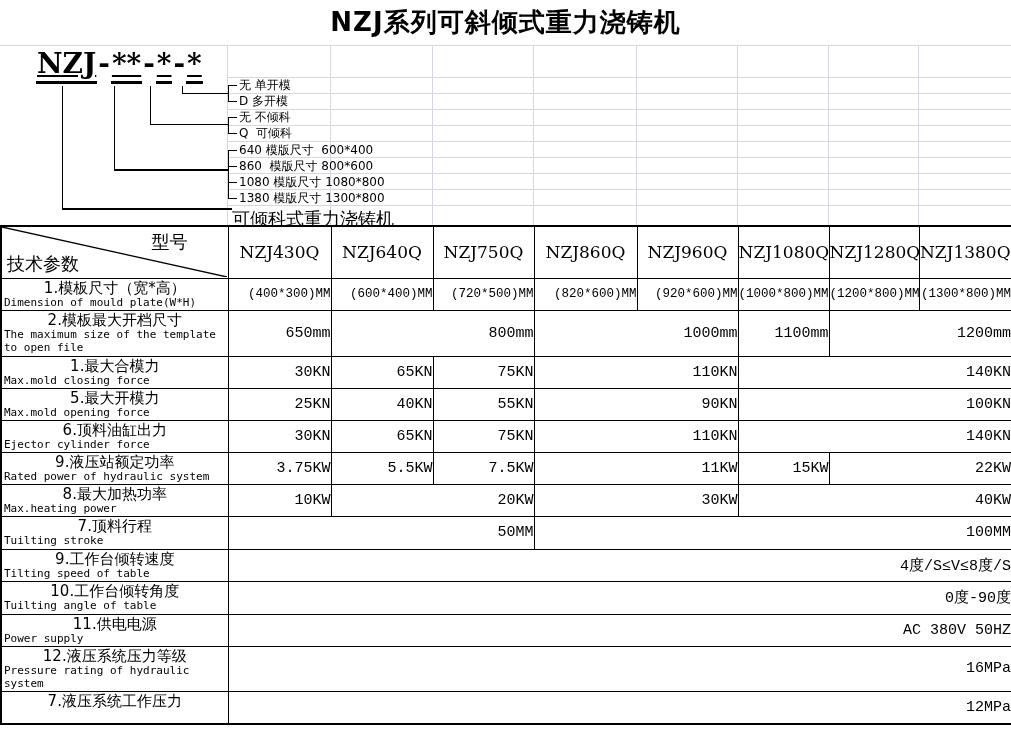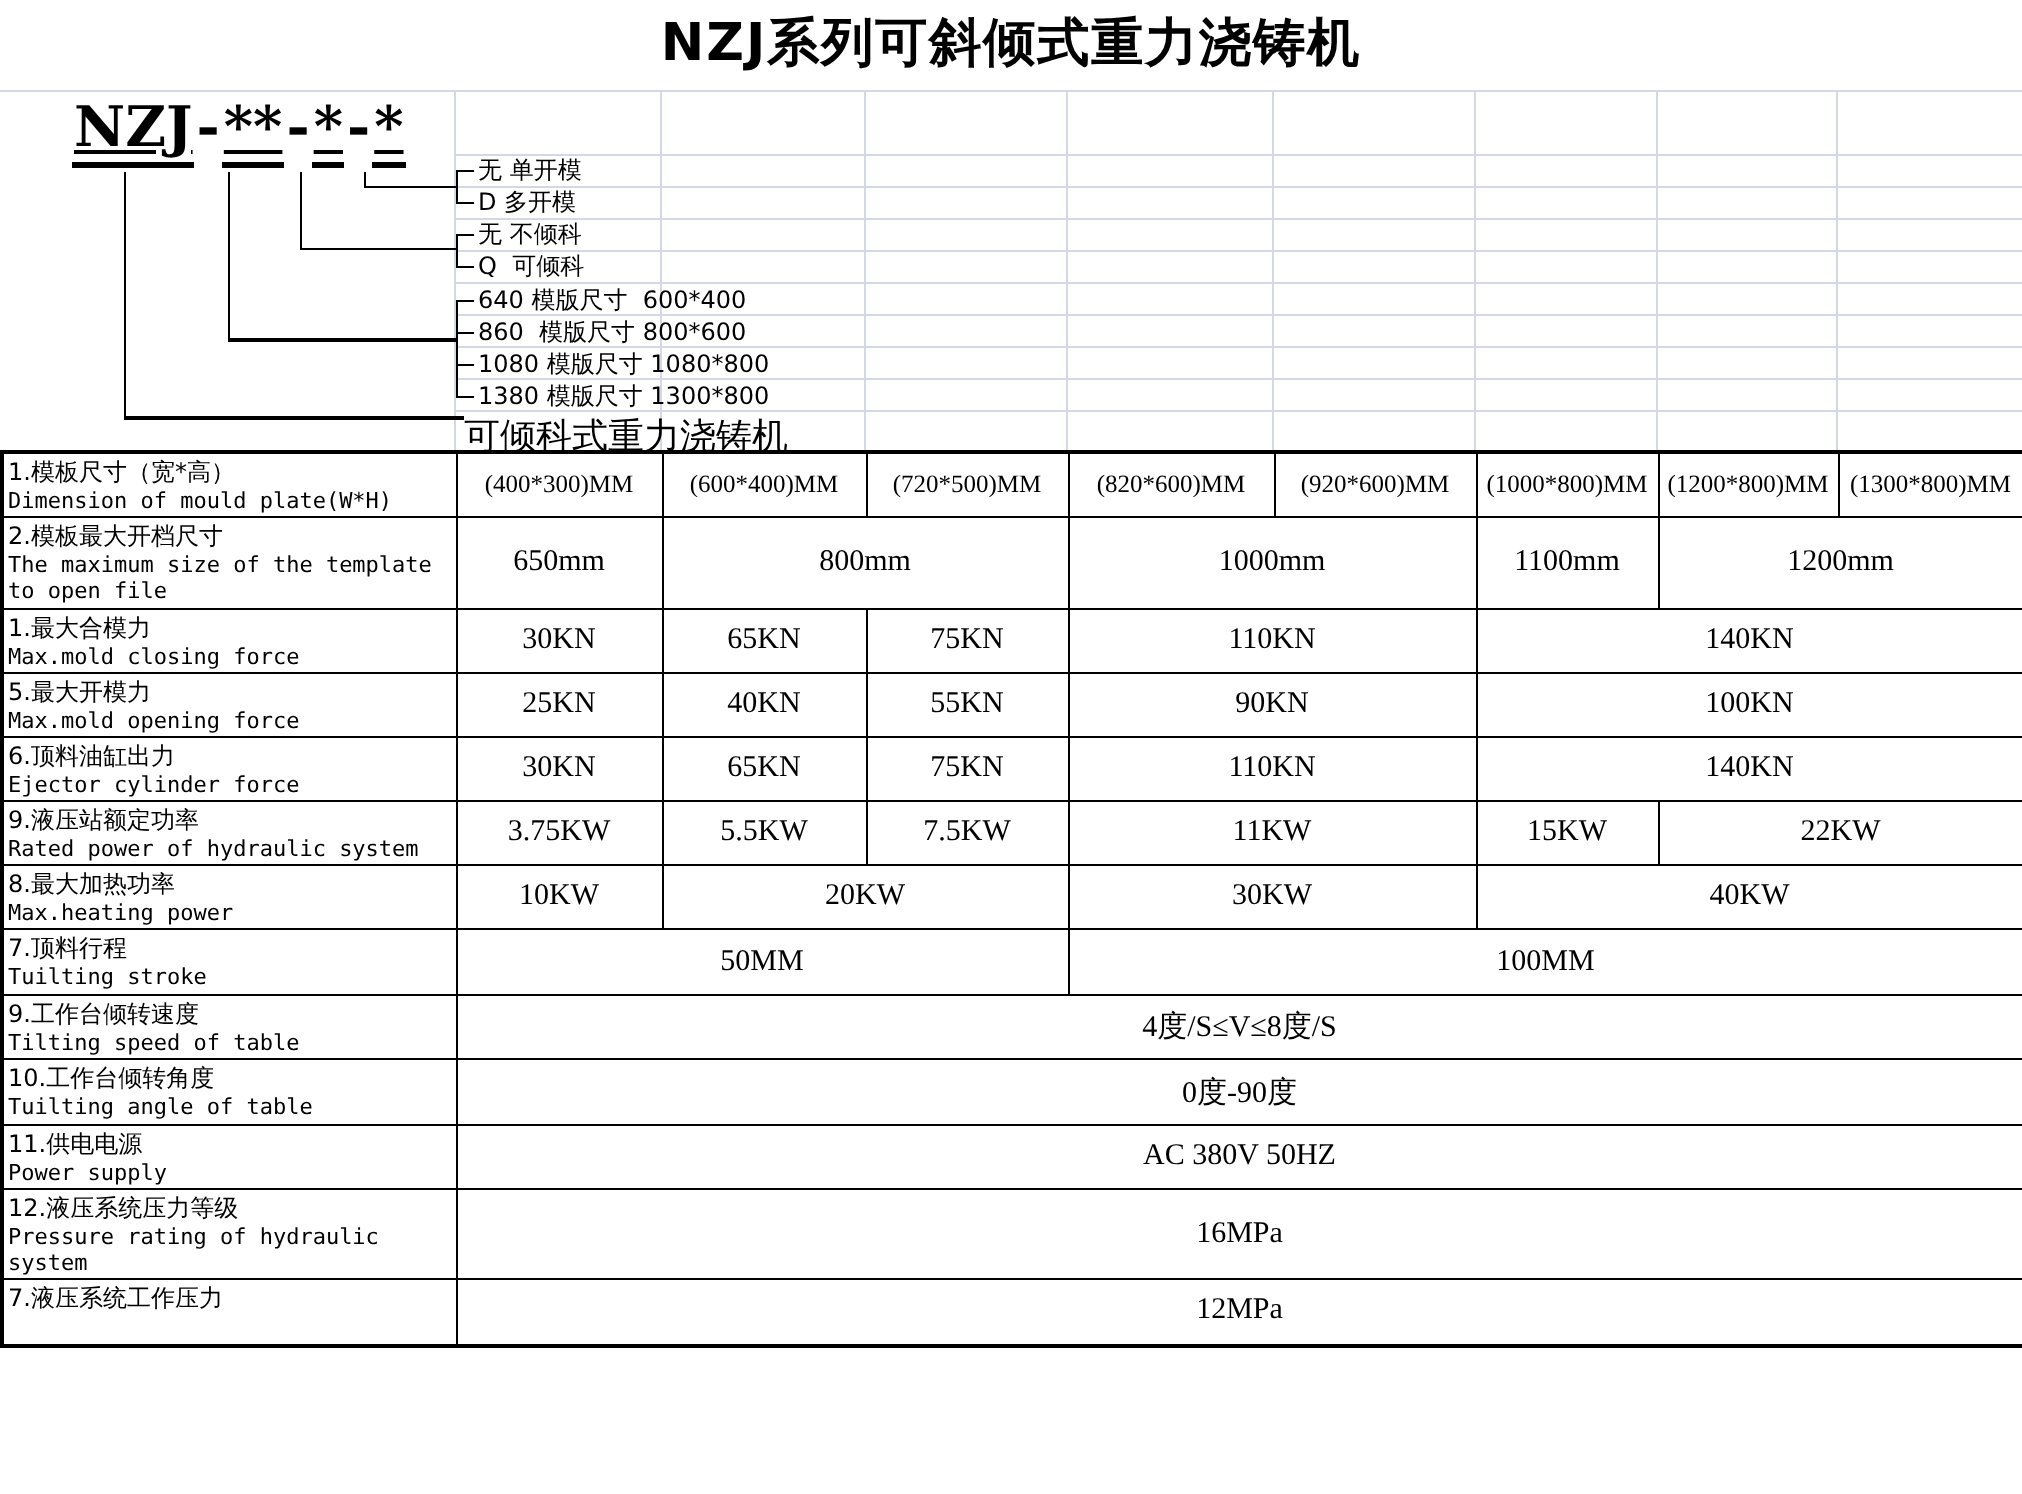--- a/index.html
+++ b/index.html
@@ -26,23 +26,23 @@
   #spec-table{position:absolute;left:0;top:225px;width:1011px;border-collapse:collapse;
        table-layout:fixed;border:2px solid #000;background:#fff;}
   #spec-table td{border:1px solid #000;padding:0;overflow:hidden;}
   .corner{position:relative;}
   .corner svg{position:absolute;left:0;top:0;}
   .c-top{position:absolute;top:3px;right:40px;font-size:18px;}
   .c-bot{position:absolute;bottom:2px;left:5px;font-size:18px;}
   .model-h{font-family:"DejaVu Serif",serif;font-size:17px;text-align:center;
        vertical-align:middle;}
   .lbl{text-align:left;vertical-align:top;padding:1px 2px !important;}
-  .lbl .zh{font-size:12px;line-height:16px;white-space:nowrap;}
+  .lbl .zh{font-size:15px;line-height:16px;white-space:nowrap;text-align:center;}
   .lbl .en{font-family:"DejaVu Sans Mono",monospace;font-size:11px;line-height:13px;}
-  .val{font-family:Liberation Serif, serif;font-size:15px;text-align:center;vertical-align:middle;}
+  .val{font-family:Liberation Mono, monospace;font-size:15px;text-align:right;vertical-align:middle;}
   .val.small{font-size:12.5px;}
 </style>
 </head>
 <body>
 
 <div class="page">
 
   <div id="faint-grid">
       <div class="gv" style="left: 227px;"></div>
       <div class="gv" style="left: 330px;"></div>
@@ -96,20 +96,37 @@
         <col style="width: 103px;">
         <col style="width: 102px;">
         <col style="width: 101px;">
         <col style="width: 103px;">
         <col style="width: 101px;">
         <col style="width: 91px;">
         <col style="width: 90px;">
         <col style="width: 93px;">
       </colgroup>
     <tbody id="tb">
+      <tr id="header-row" style="height: 52px;">
+        <td class="corner" id="corner-cell">
+          <svg width="225" height="50" viewBox="0 0 225 50">
+            <line x1="0" y1="0" x2="225" y2="50" stroke="#000" stroke-width="1.3"></line>
+          </svg>
+          <span class="c-top">型号</span>
+          <span class="c-bot">技术参数</span>
+        </td>
+      <td class="model-h">NZJ430Q</td>
+          <td class="model-h">NZJ640Q</td>
+          <td class="model-h">NZJ750Q</td>
+          <td class="model-h">NZJ860Q</td>
+          <td class="model-h">NZJ960Q</td>
+          <td class="model-h">NZJ1080Q</td>
+          <td class="model-h">NZJ1280Q</td>
+          <td class="model-h">NZJ1380Q</td>
+        </tr>
     <tr style="height: 27px;">
           <td class="lbl">
             <div class="zh">1.模板尺寸（宽*高）</div>
             <div class="en">Dimension of mould plate(W*H)</div>
           </td>
           <td class="val small">(400*300)MM</td>
           <td class="val small">(600*400)MM</td>
           <td class="val small">(720*500)MM</td>
           <td class="val small">(820*600)MM</td>
           <td class="val small">(920*600)MM</td>

